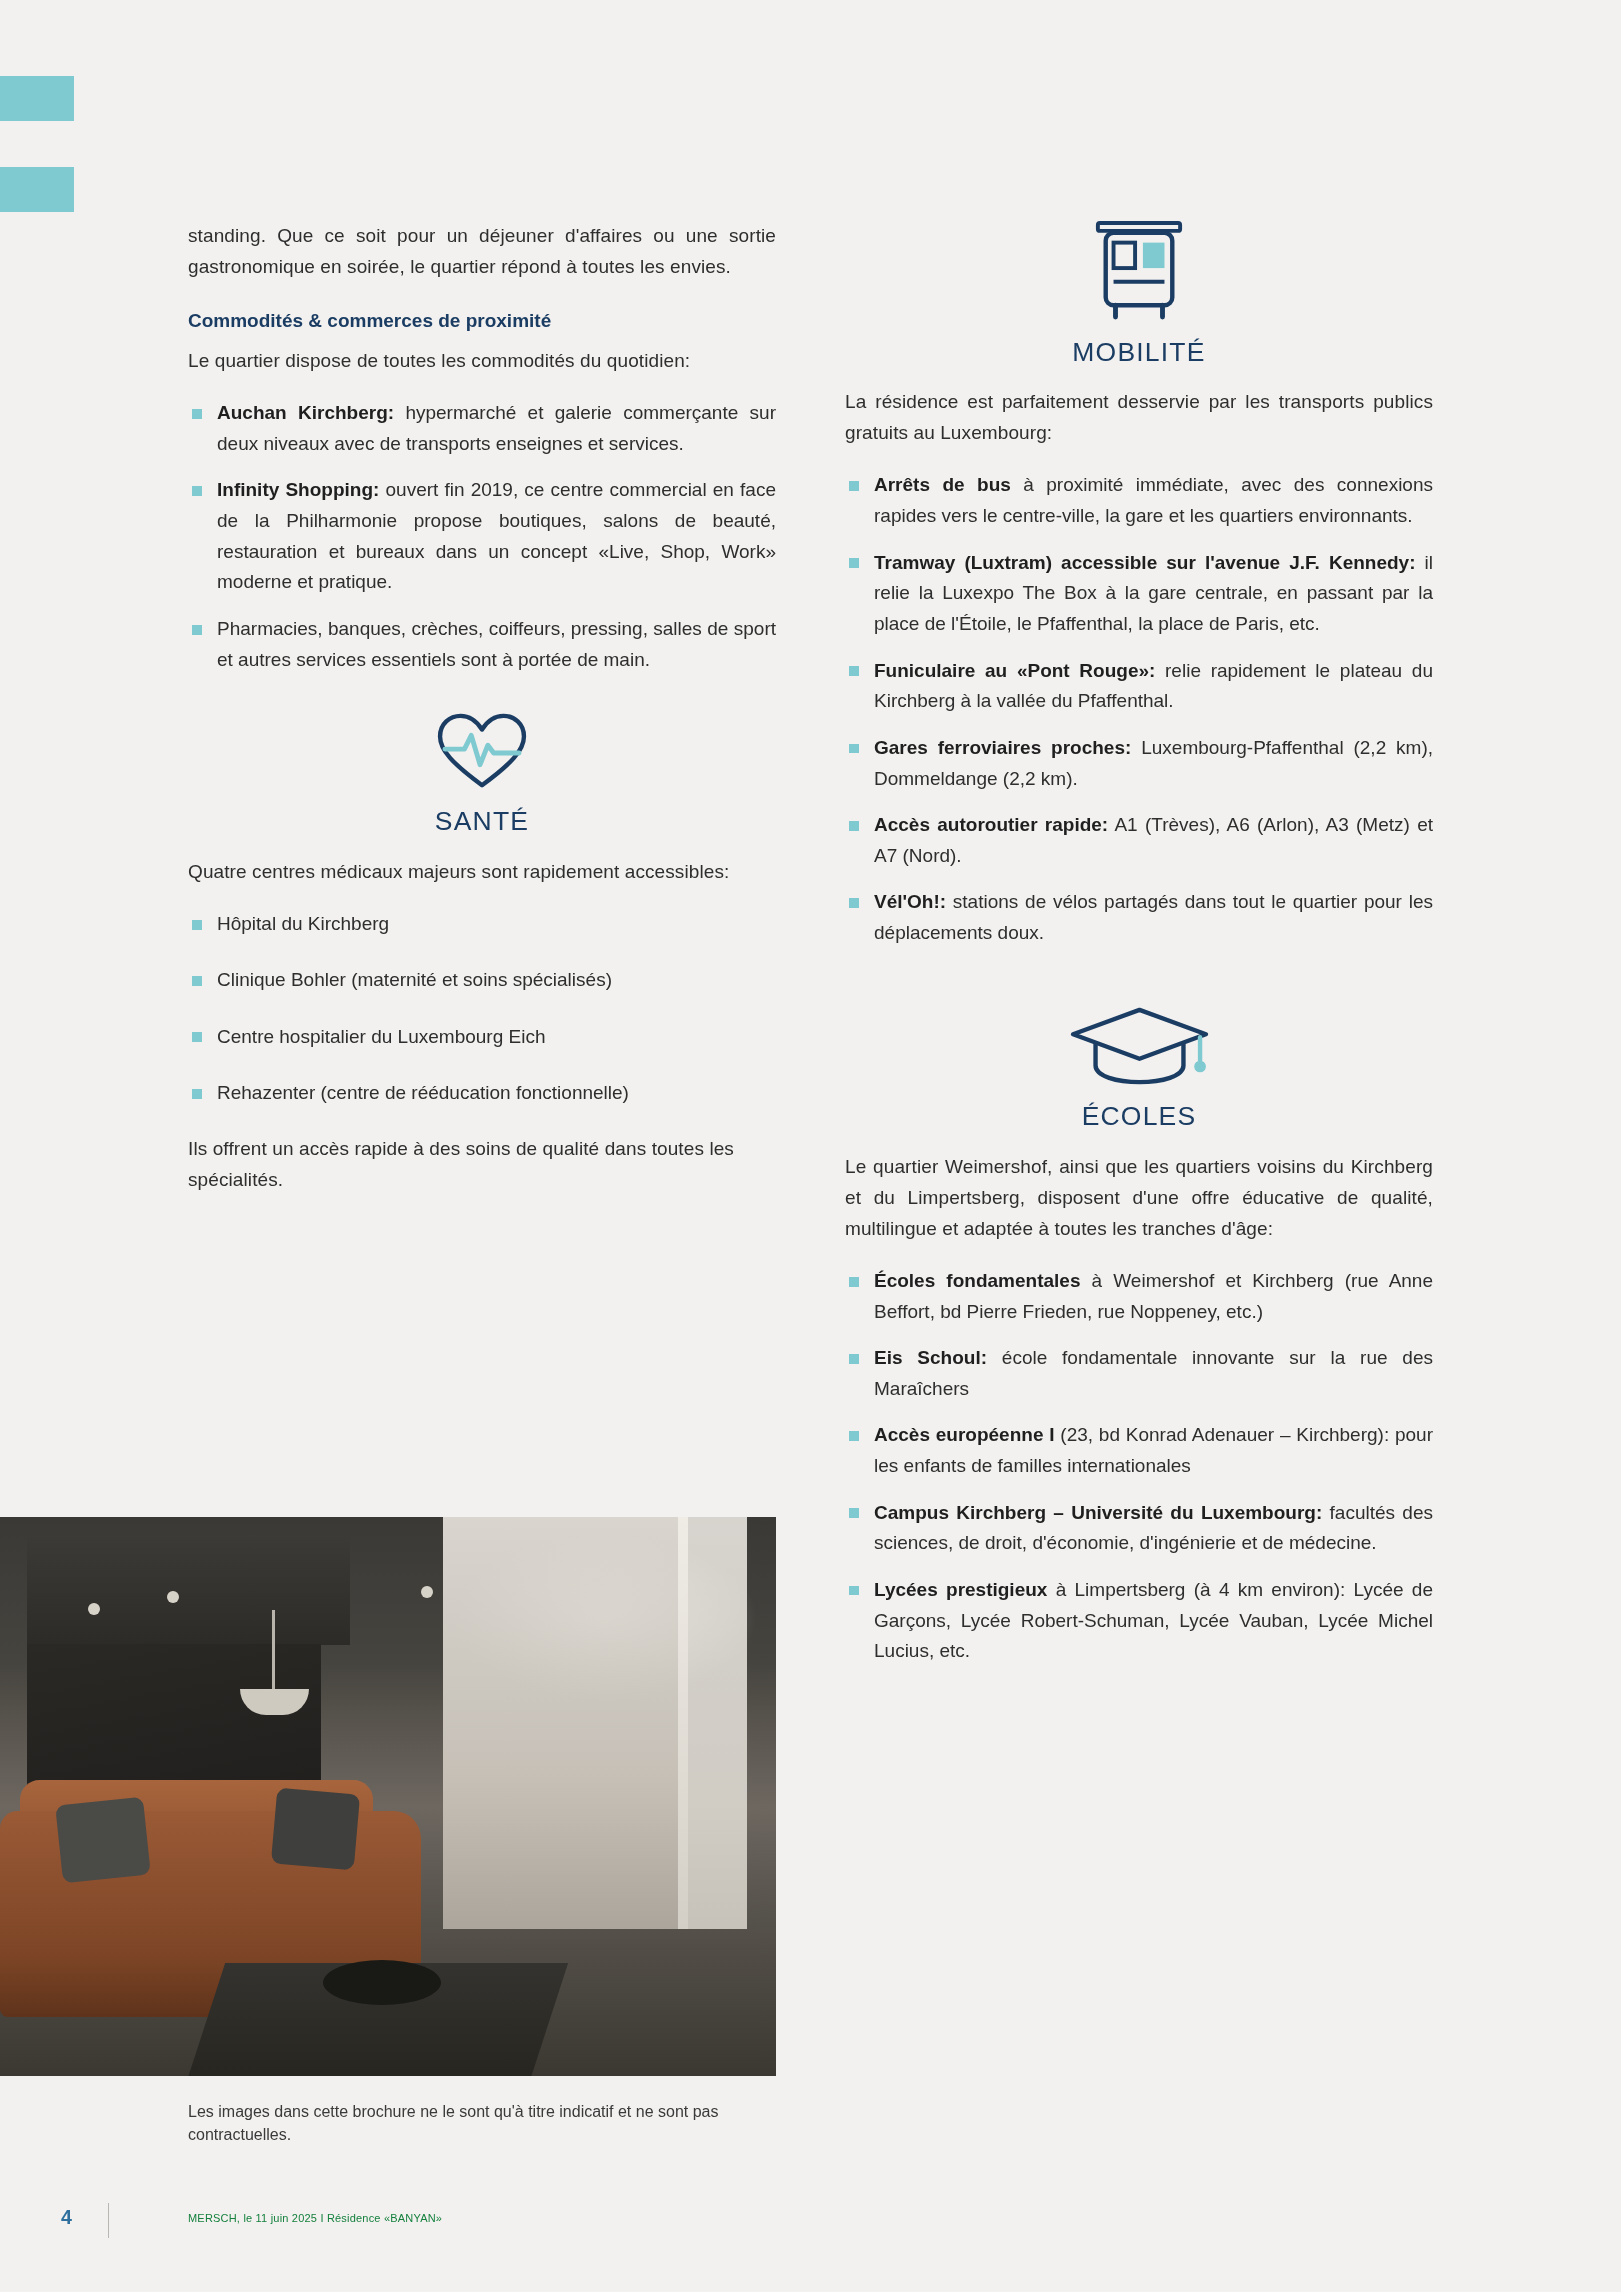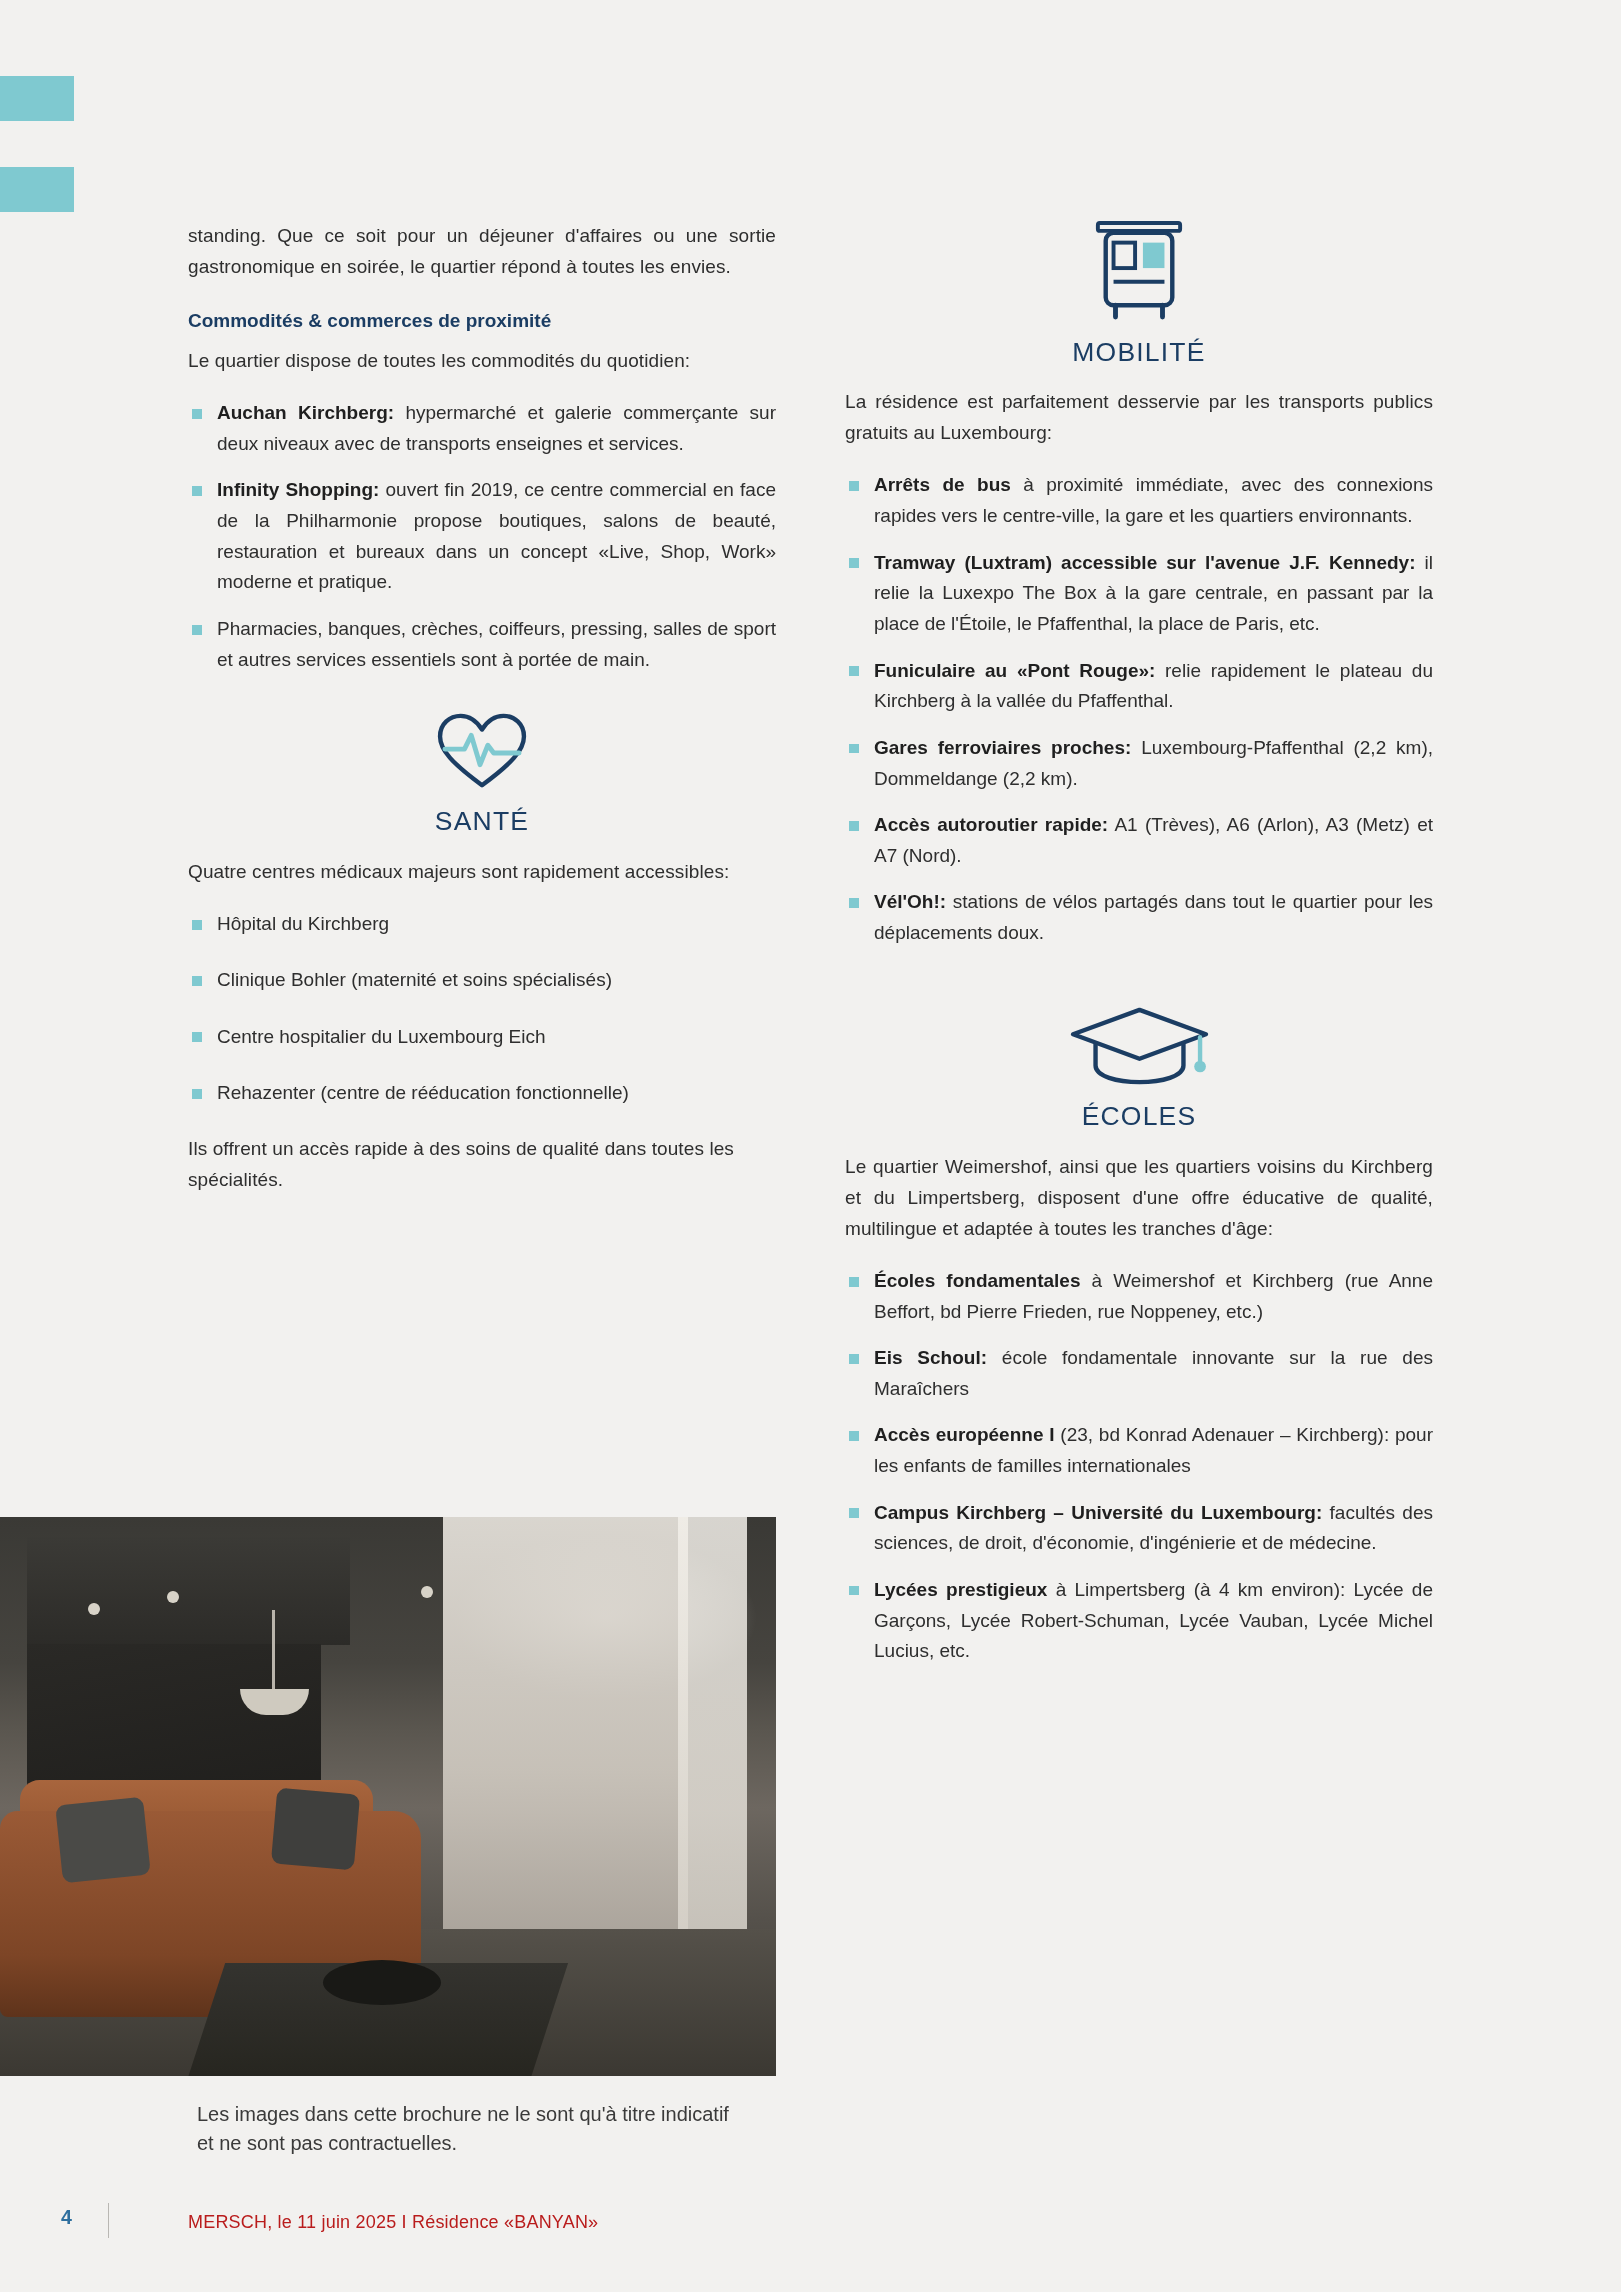--- a/index.html
+++ b/index.html
@@ -174,24 +174,24 @@
     background: #cfcabf; border-radius: 0 0 35px 35px;
   }
   .ph-lampstem {
     position: absolute; left: 272px; top: 93px; width: 2.9px; height: 80px;
     background: #b9b4ab;
   }
   .ph-spot { position: absolute; width: 11.8px; height: 11.8px; border-radius: 50%; background: #d8d3c8; }
 
   .caption {
     position: absolute;
-    left: 197px;
+    left: 188px;
     top: 2100px;
     width: 549px;
-    font-size: 20px;
+    font-size: 16px;
     line-height: 1.45;
     color: #3a3a3a;
   }
 
   
   .footer-num {
     position: absolute;
     left: 61px;
     top: 2206px;
     font-size: 19.6px;
@@ -203,23 +203,23 @@
     left: 108px;
     top: 2203px;
     width: 1px;
     height: 35px;
     background: #b9b7b3;
   }
   .footer-text {
     position: absolute;
     left: 188px;
     top: 2212px;
-    font-size: 18px;
+    font-size: 11px;
     letter-spacing: 0.2px;
-    color: #b91c1c;
+    color: #15803d;
   }
 </style>
 </head>
 <body>
 
 <div class="page">
 
   <div class="tab tab-1"></div>
   <div class="tab tab-2"></div>
 

